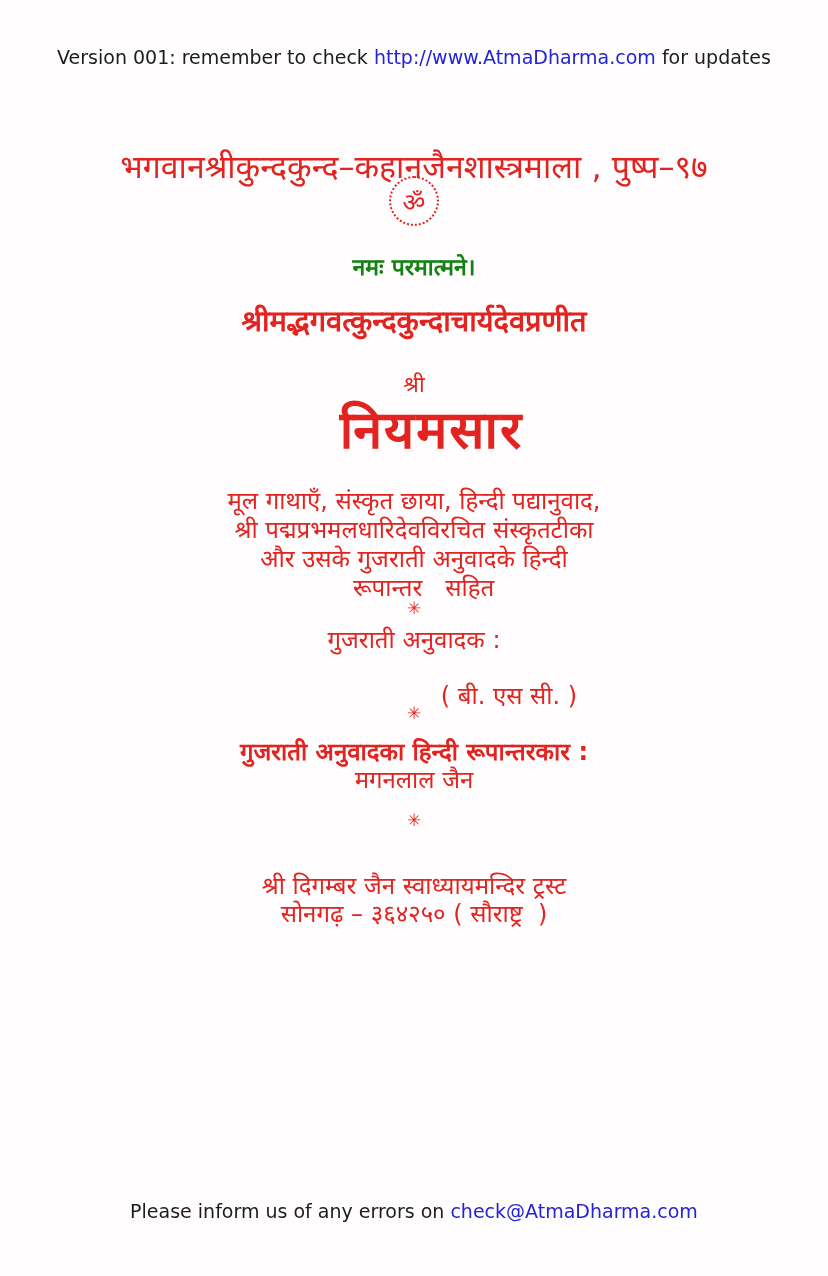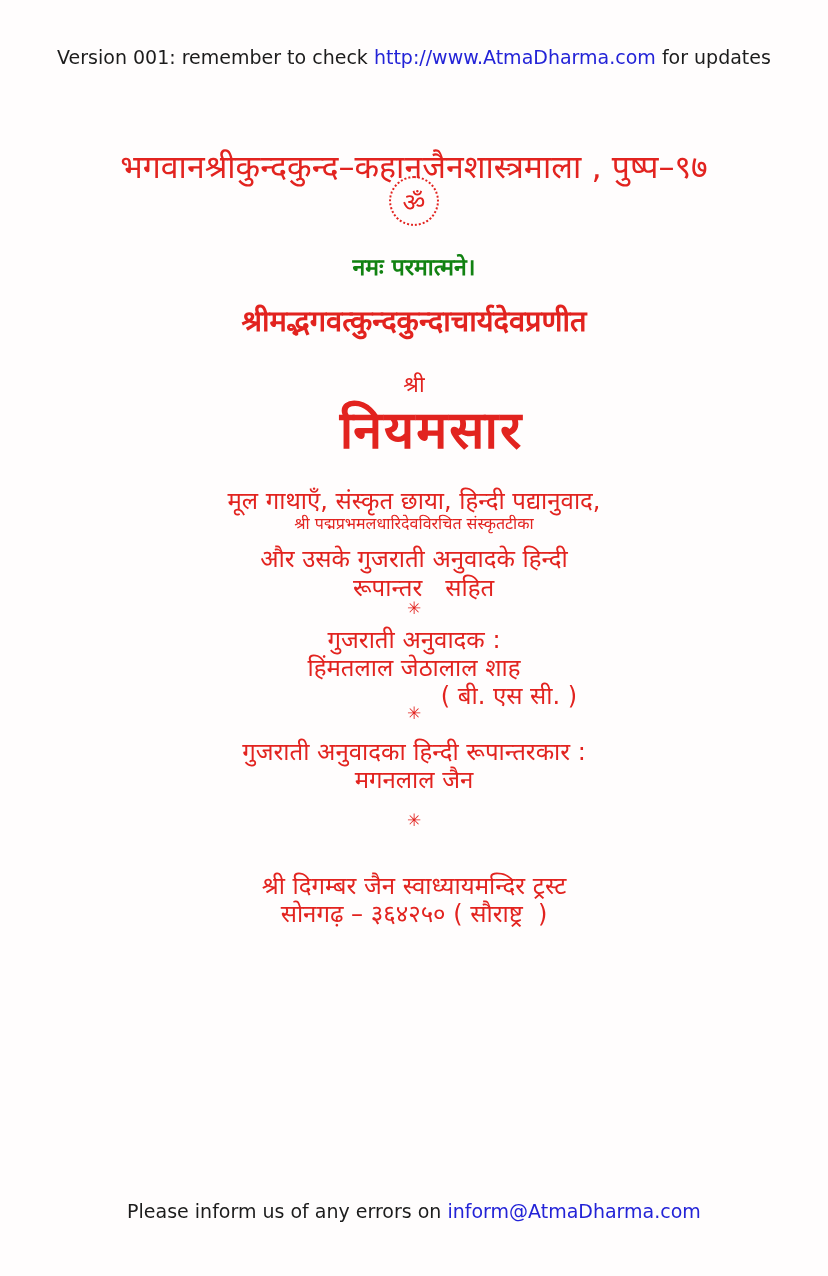--- a/index.html
+++ b/index.html
@@ -43,31 +43,31 @@
     border: 2px dotted #e2231f;
     border-radius: 50%;
     font-size: 25px;
     color: #e2231f;
   }
   .invocation   { top: 250px; font-size: 23px; }
   .author-line  { top: 300px; font-size: 29px; font-weight: bold; }
   .honorific    { top: 368px; font-size: 22px; }
   .main-title   { top: 392px; font-size: 52px; font-weight: bold; letter-spacing: 2px; padding-left: 35px; }
   .desc-1 { top: 483px; font-size: 24px; }
-  .desc-2 { top: 512px; font-size: 16px; }
+  .desc-2 { top: 512px; font-size: 24px; }
   .desc-3 { top: 541px; font-size: 24px; }
   .desc-4 { top: 570px; font-size: 24px; white-space: pre; padding-left: 19px; }
   .flake        { font-size: 17px; }
   .flake-1      { top: 598px; }
   .flake-2      { top: 703px; }
   .flake-3      { top: 810px; }
   .guj-heading  { top: 622px; font-size: 24px; }
   .guj-name     { top: 650px; font-size: 24px; }
   .guj-degree   { top: 678px; font-size: 24px; transform: translateX(95px); }
-  .hin-heading  { top: 734px; font-size: 24px; }
+  .hin-heading  { top: 734px; font-size: 24px; font-weight: bold; }
   .hin-name     { top: 762px; font-size: 24px; }
   .pub-heading  { top: 840px; font-size: 24px; }
   .pub-name     { top: 868px; font-size: 24px; }
   .pub-address  { top: 896px; font-size: 24px; white-space: pre; }
 </style>
 </head>
 <body>
 
 <div class="page">
 
@@ -90,30 +90,29 @@
   <div class="line main-title red">नियमसार</div>
 
   <div class="line desc-1 red">मूल गाथाएँ, संस्कृत छाया, हिन्दी पद्यानुवाद,</div>
   <div class="line desc-2 red">श्री पद्मप्रभमलधारिदेवविरचित संस्कृतटीका</div>
   <div class="line desc-3 red">और उसके गुजराती अनुवादके हिन्दी</div>
   <div class="line desc-4 red">रूपान्तर   सहित</div>
 
   <div class="line flake flake-1 red">✳</div>
 
   <div class="line guj-heading red">गुजराती अनुवादक :</div>
-  <div class="line guj-name red">हिंमतलाल जेठालाल शाह</div>
   <div class="line guj-degree red">( बी. एस सी. )</div>
 
   <div class="line flake flake-2 red">✳</div>
 
   <div class="line hin-heading red">गुजराती अनुवादका हिन्दी रूपान्तरकार :</div>
   <div class="line hin-name red">मगनलाल जैन</div>
 
   <div class="line flake flake-3 red">✳</div>
 
   <div class="line pub-name red">श्री दिगम्बर जैन स्वाध्यायमन्दिर ट्रस्ट</div>
   <div class="line pub-address red">सोनगढ़ – ३६४२५० ( सौराष्ट्र  )</div>
 
   <div class="line footer-note black">
-    <span>Please inform us of any errors on </span><a class="link">inform@AtmaDharma.com</a>
+    <span>Please inform us of any errors on </span><a class="link">check@AtmaDharma.com</a>
   </div>
 
 </div>
 
 </body></html>

